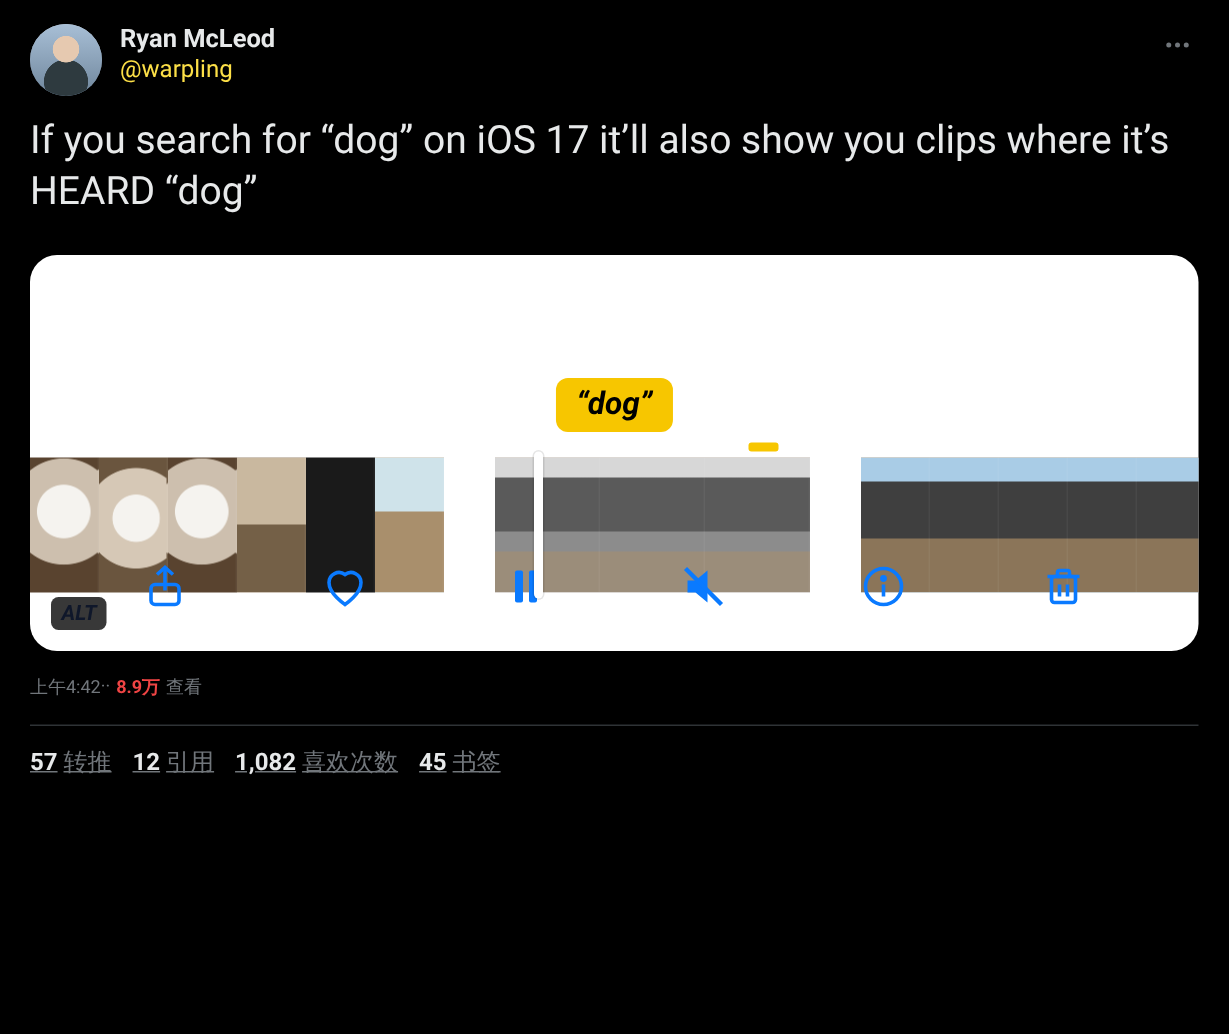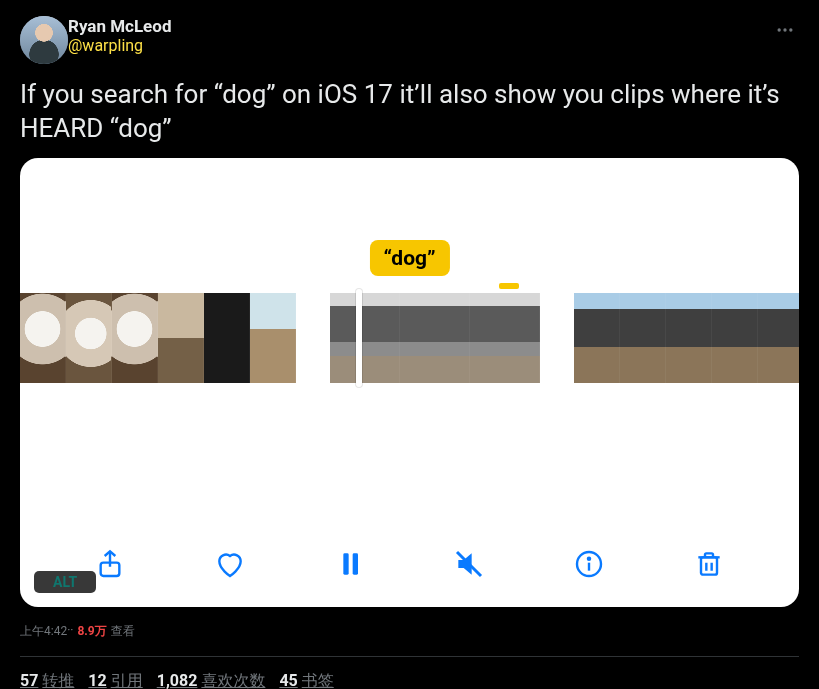--- a/index.html
+++ b/index.html
@@ -10,20 +10,21 @@
     width: 819px;
     height: 689px;
     overflow: hidden;
   }
   .tweet {
     padding: 16px 20px 10px 20px;
   }
   .header {
     display: flex;
     align-items: flex-start;
+    gap: 12px;
   }
   .avatar {
     width: 48px;
     height: 48px;
     border-radius: 50%;
     overflow: hidden;
     flex-shrink:0;
     background: linear-gradient(180deg,#c9d3e0 0%, #8798ab 45%, #3d4a5a 100%);
     position: relative;
   }
@@ -56,27 +57,28 @@
     line-height: 1.3;
     color: #e7e9ea;
   }
   .translate-link {
     color:#1d9bf0;
     font-size:15px;
     margin-top:6px;
     cursor:pointer;
   }
   .card {
-    margin-top:12px;
+    margin-top:24px;
     background:#fff;
     border-radius:18px;
     overflow:hidden;
     position:relative;
-    height:449px;
+    height:264px;
     color:#000;
+    font-style:italic;
   }
   .card-inner {
     position:relative;
     width:100%;
     height:100%;
   }
   .dog-label {
     position:absolute;
     top:82px;
     left: 50%;
@@ -155,24 +157,24 @@
     display:flex;
     align-items:center;
     justify-content:center;
   }
   .tool-btn svg { width:32px; height:32px; display:block; }
   .alt-badge {
     position:absolute;
     left:14px;
     bottom:14px;
     background:rgba(0,0,0,0.78);
-    color:#0f766e;
+    color:#0f172a;
     font-weight:700;
     font-size:14px;
-    padding:3px 19px;
+    padding:3px 7px;
     border-radius:5px;
   }
   .meta-line {
     margin-top:16px;
     color:#71767b;
     font-size:12px;
     display:flex;
     align-items:flex-start;
     flex-wrap:wrap;
   }

